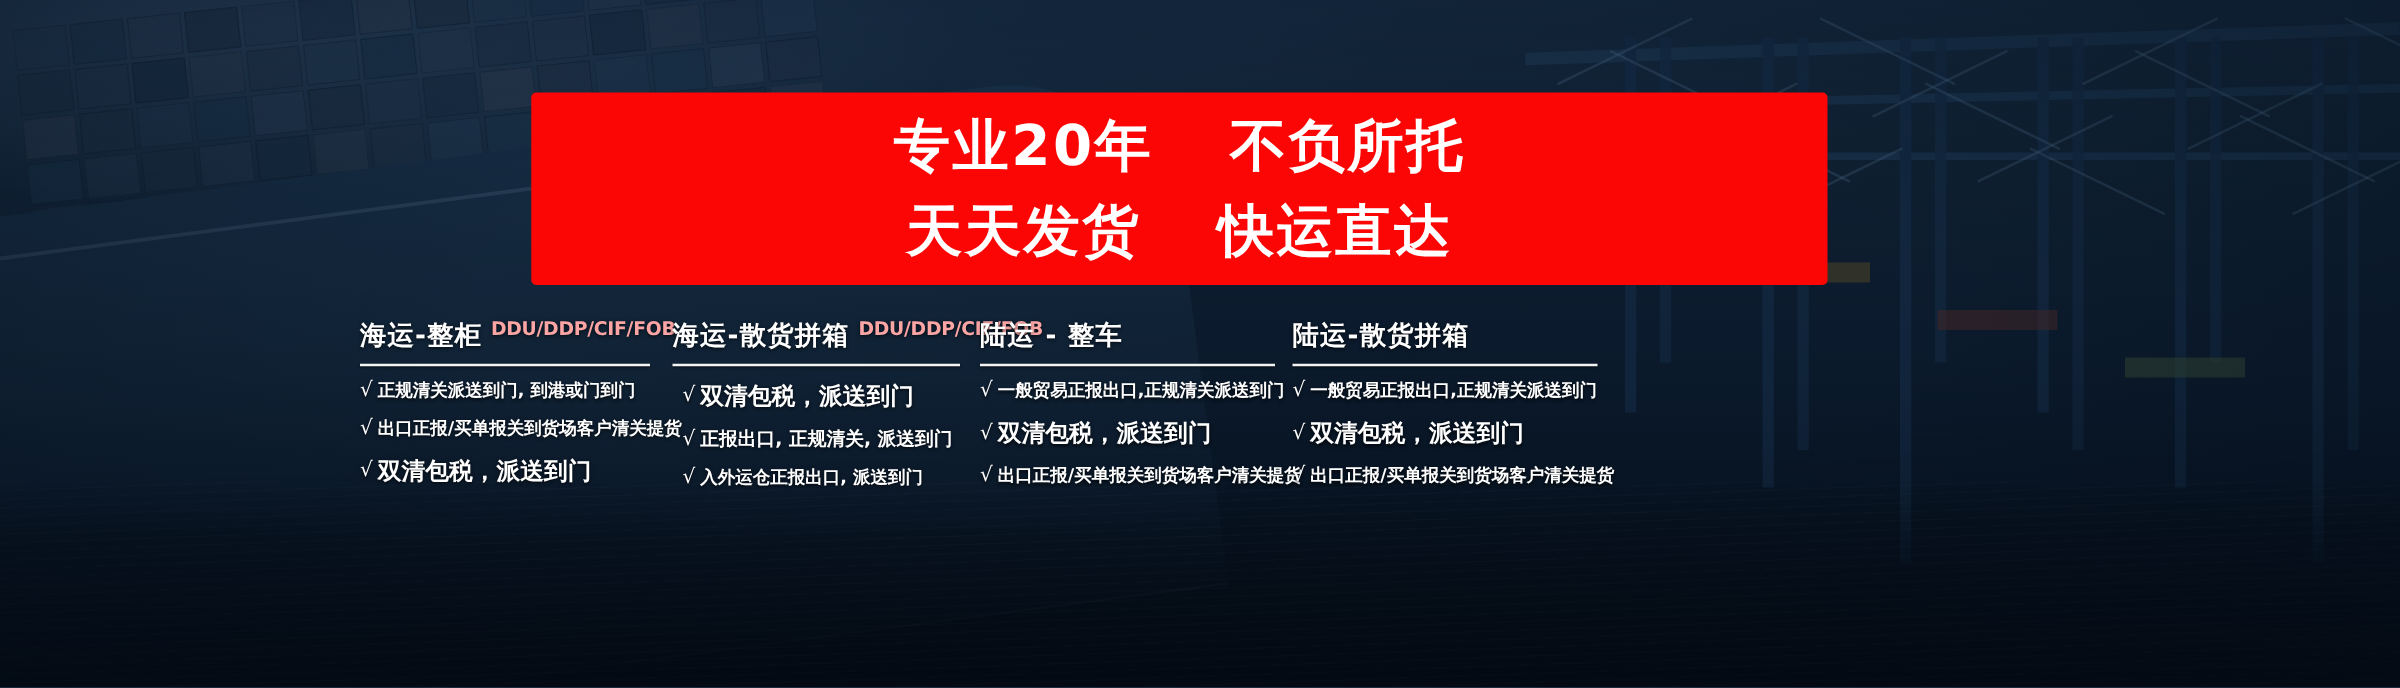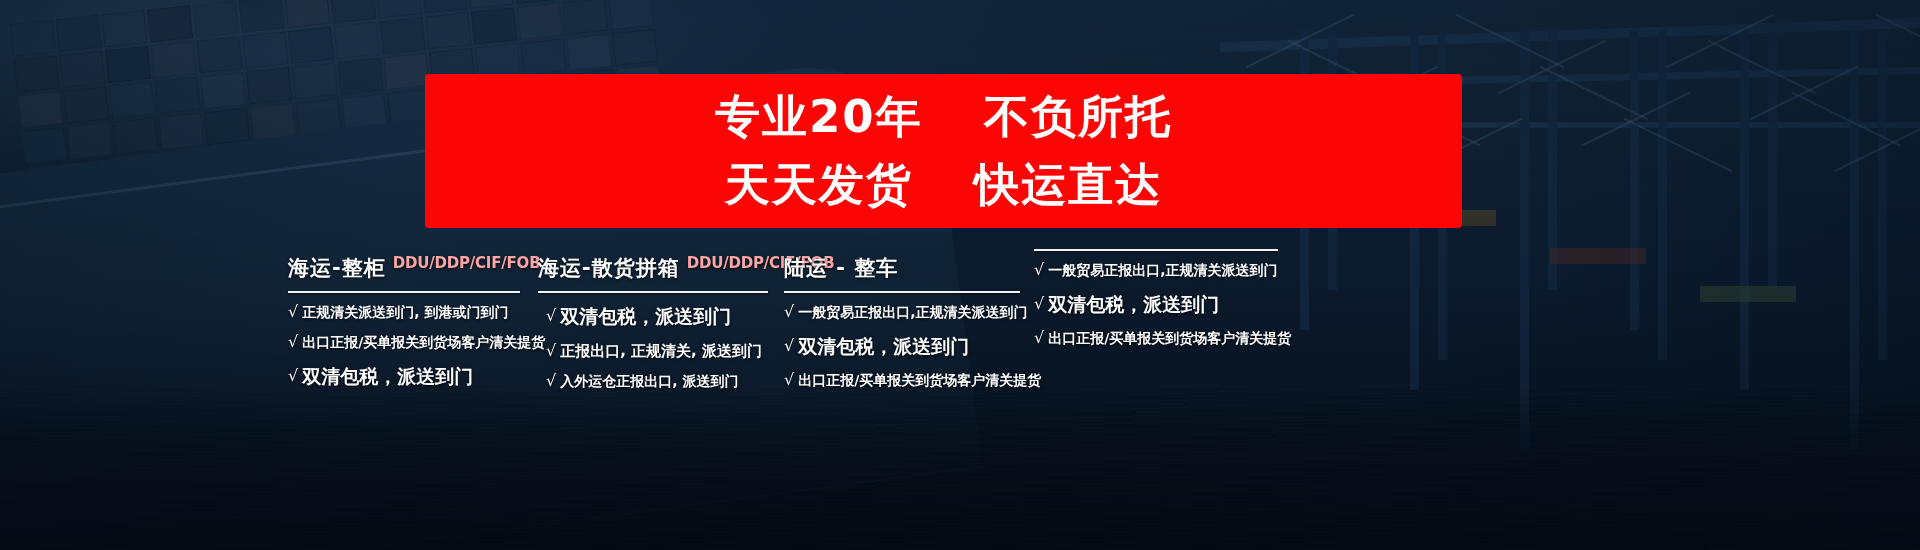--- a/index.html
+++ b/index.html
@@ -367,20 +367,24 @@
           <span>双清包税，派送到门</span>
         </li>
         <li class="bullet sz-sm">
           <span class="tick">√</span>
           <span>出口正报/买单报关到货场客户清关提货</span>
         </li>
       </ul>
     </div>
 
     <div class="col col-4">
+      <div class="col-head">
+        <span class="col-title">陆运-散货拼箱</span>
+        <span class="col-tag"></span>
+      </div>
       <div class="col-rule rule-4"></div>
       <ul class="bullets">
         <li class="bullet sz-sm">
           <span class="tick">√</span>
           <span>一般贸易正报出口,正规清关派送到门</span>
         </li>
         <li class="bullet sz-lg">
           <span class="tick">√</span>
           <span>双清包税，派送到门</span>
         </li>

